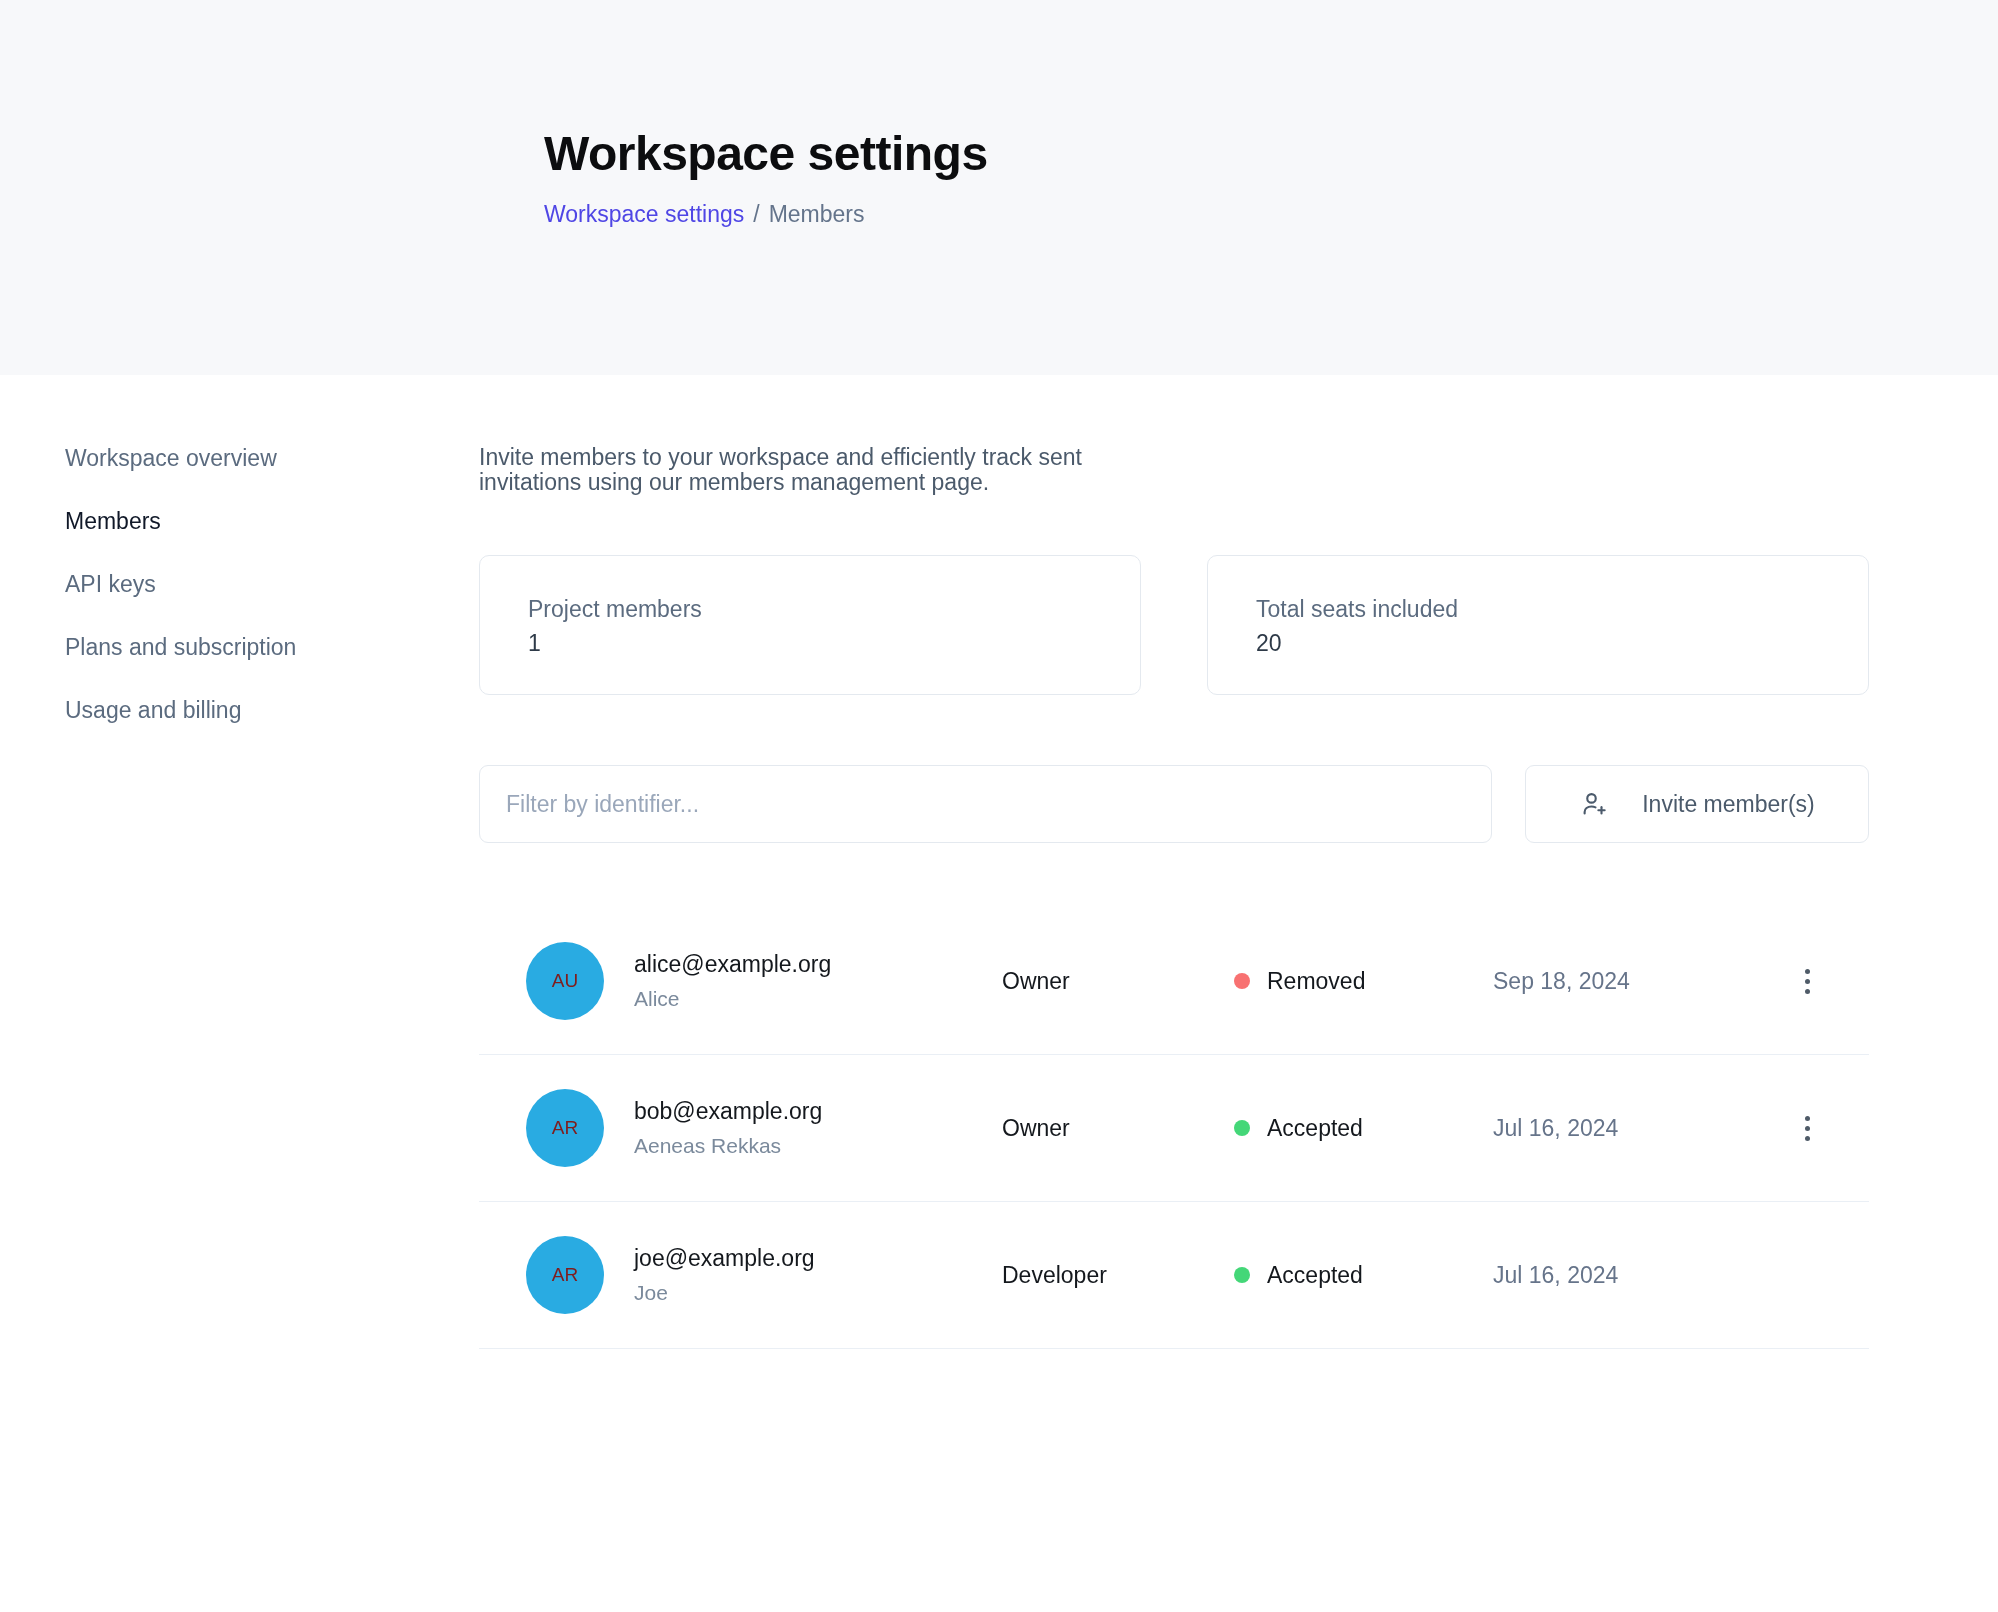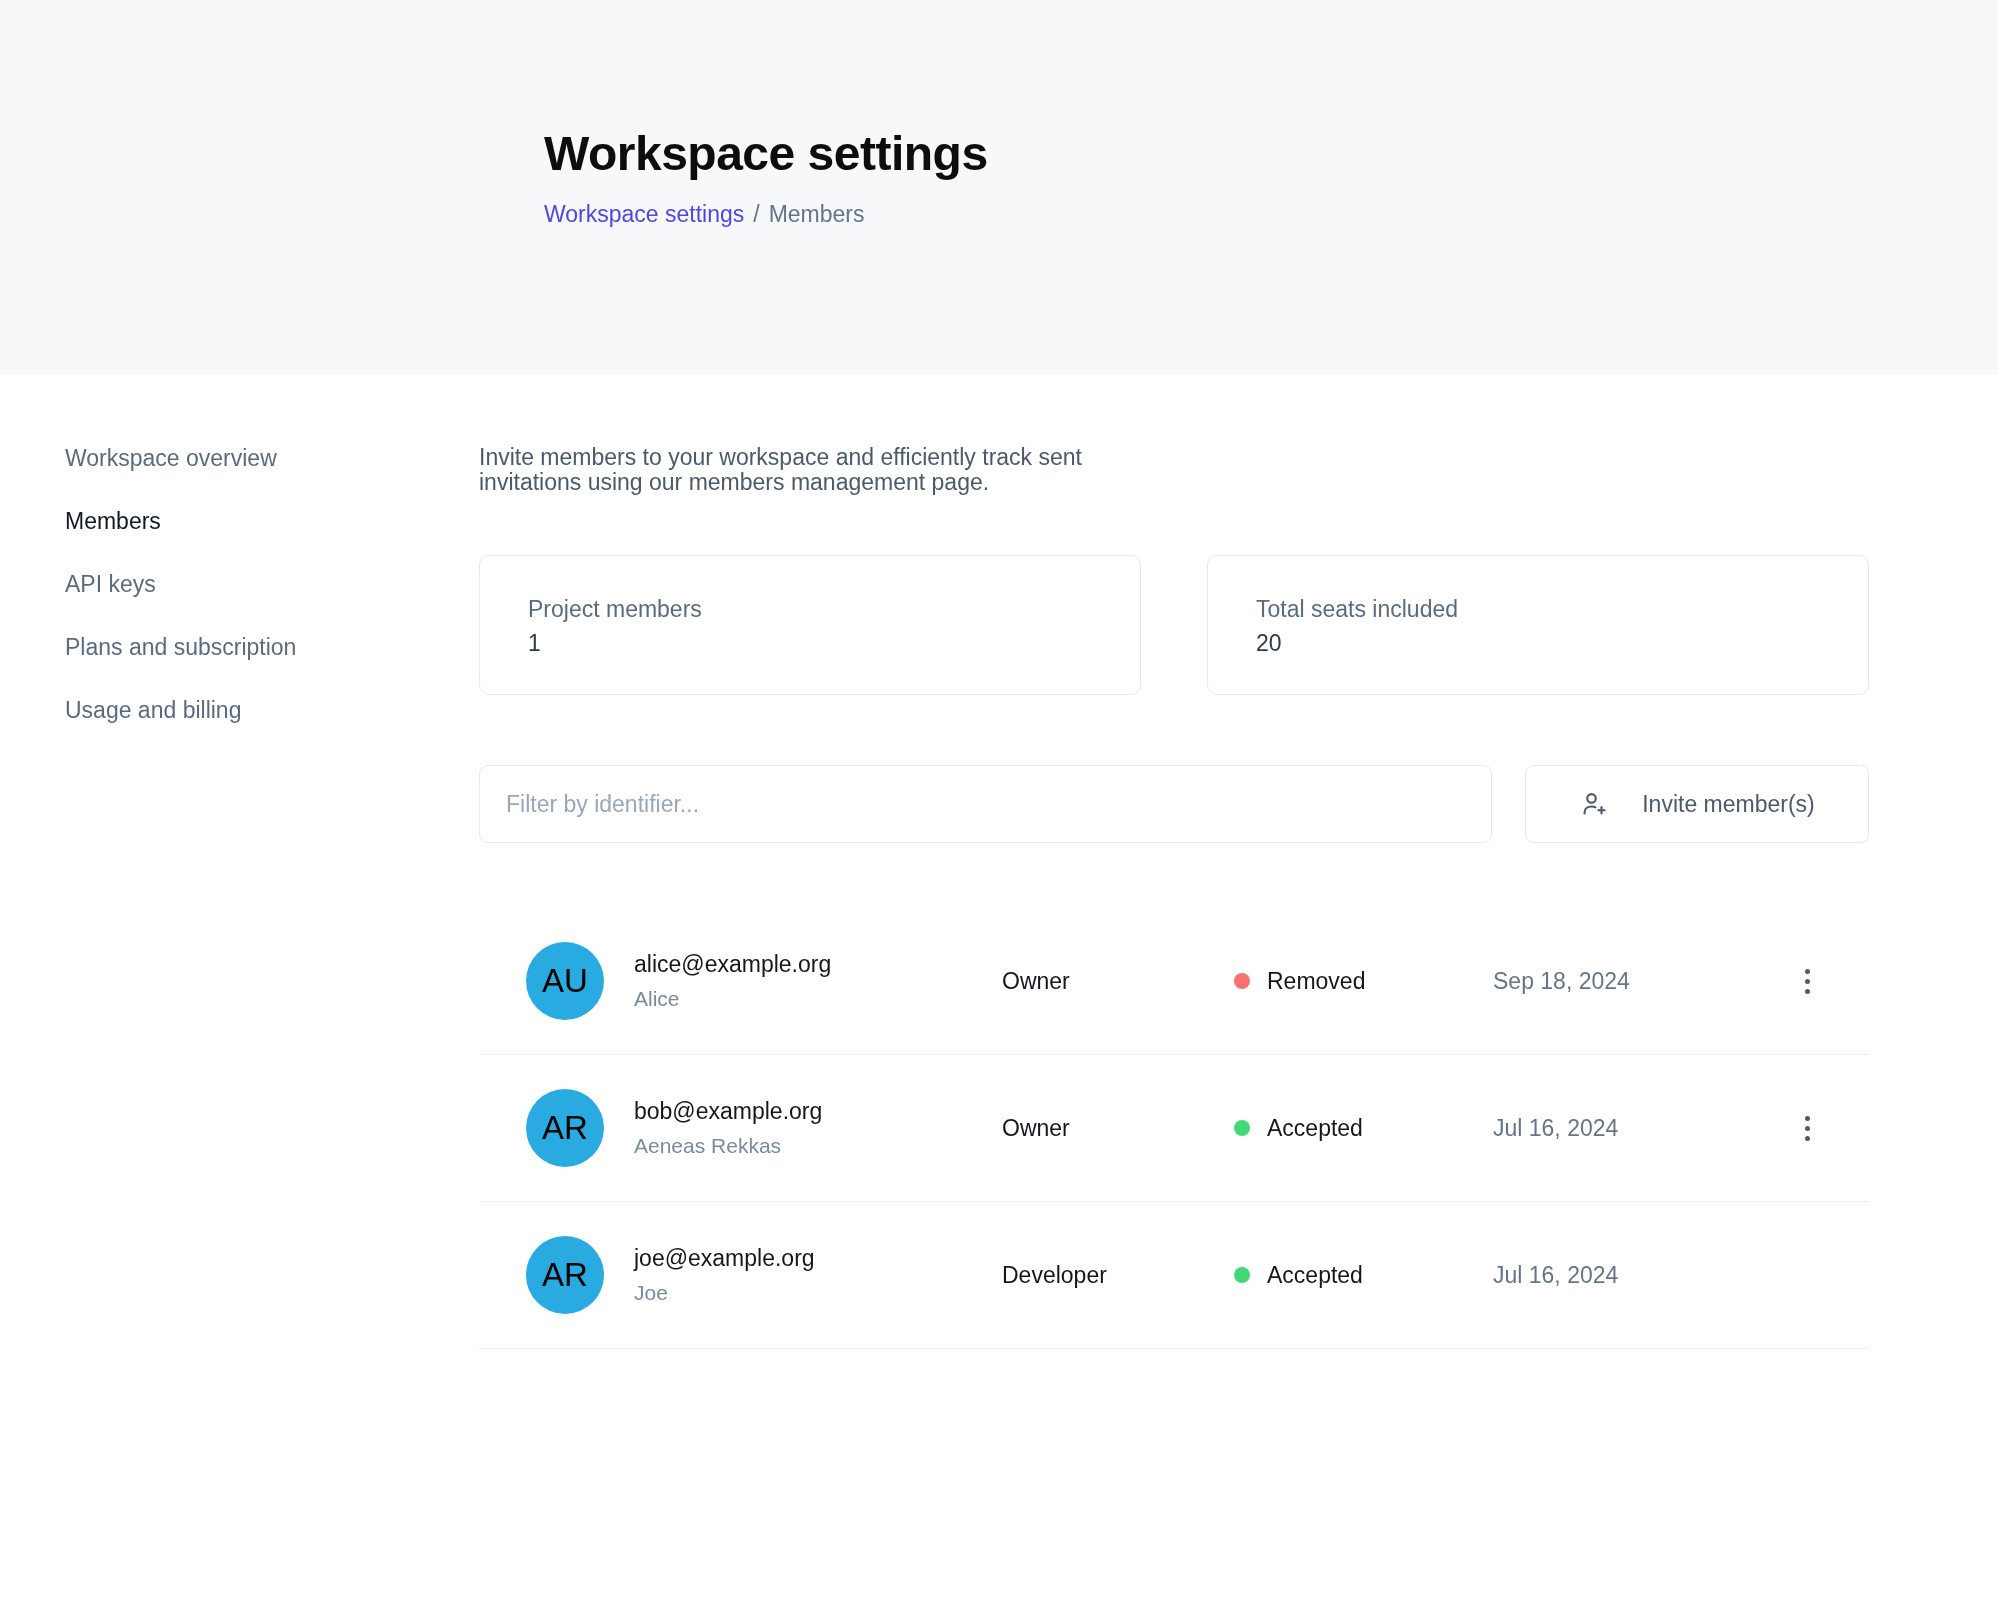--- a/index.html
+++ b/index.html
@@ -135,23 +135,23 @@
   }
   .th-sort { display: flex; align-items: center; gap: 6px; }
   .sort-arrow { font-family: "DejaVu Sans", sans-serif; font-size: 20px; letter-spacing: 0; }
   .trow { height: 147px; border-bottom: 1px solid #eaeff5; }
 
   .member { display: flex; align-items: center; gap: 30px; }
   .avatar {
     width: 78px; height: 78px;
     border-radius: 50%;
     background: #29abe2;
-    color: #000000;
+    color: #7f1d1d;
     display: flex; align-items: center; justify-content: center;
-    font-size: 33px;
+    font-size: 19px;
     flex-shrink: 0;
   }
   .email { font-size: 23px; color: #14181d; margin-bottom: 9px; }
   .subname { font-size: 21px; color: #7b8a9c; }
   .role { font-size: 23px; color: #14181d; }
   .status { display: flex; align-items: center; gap: 17px; font-size: 23px; color: #14181d; }
   .dot { width: 16px; height: 16px; border-radius: 50%; flex-shrink: 0; }
   .dot--removed { background: #f87171; }
   .dot--accepted { background: #44d778; }
   .date { font-size: 23px; color: #66748a; }

